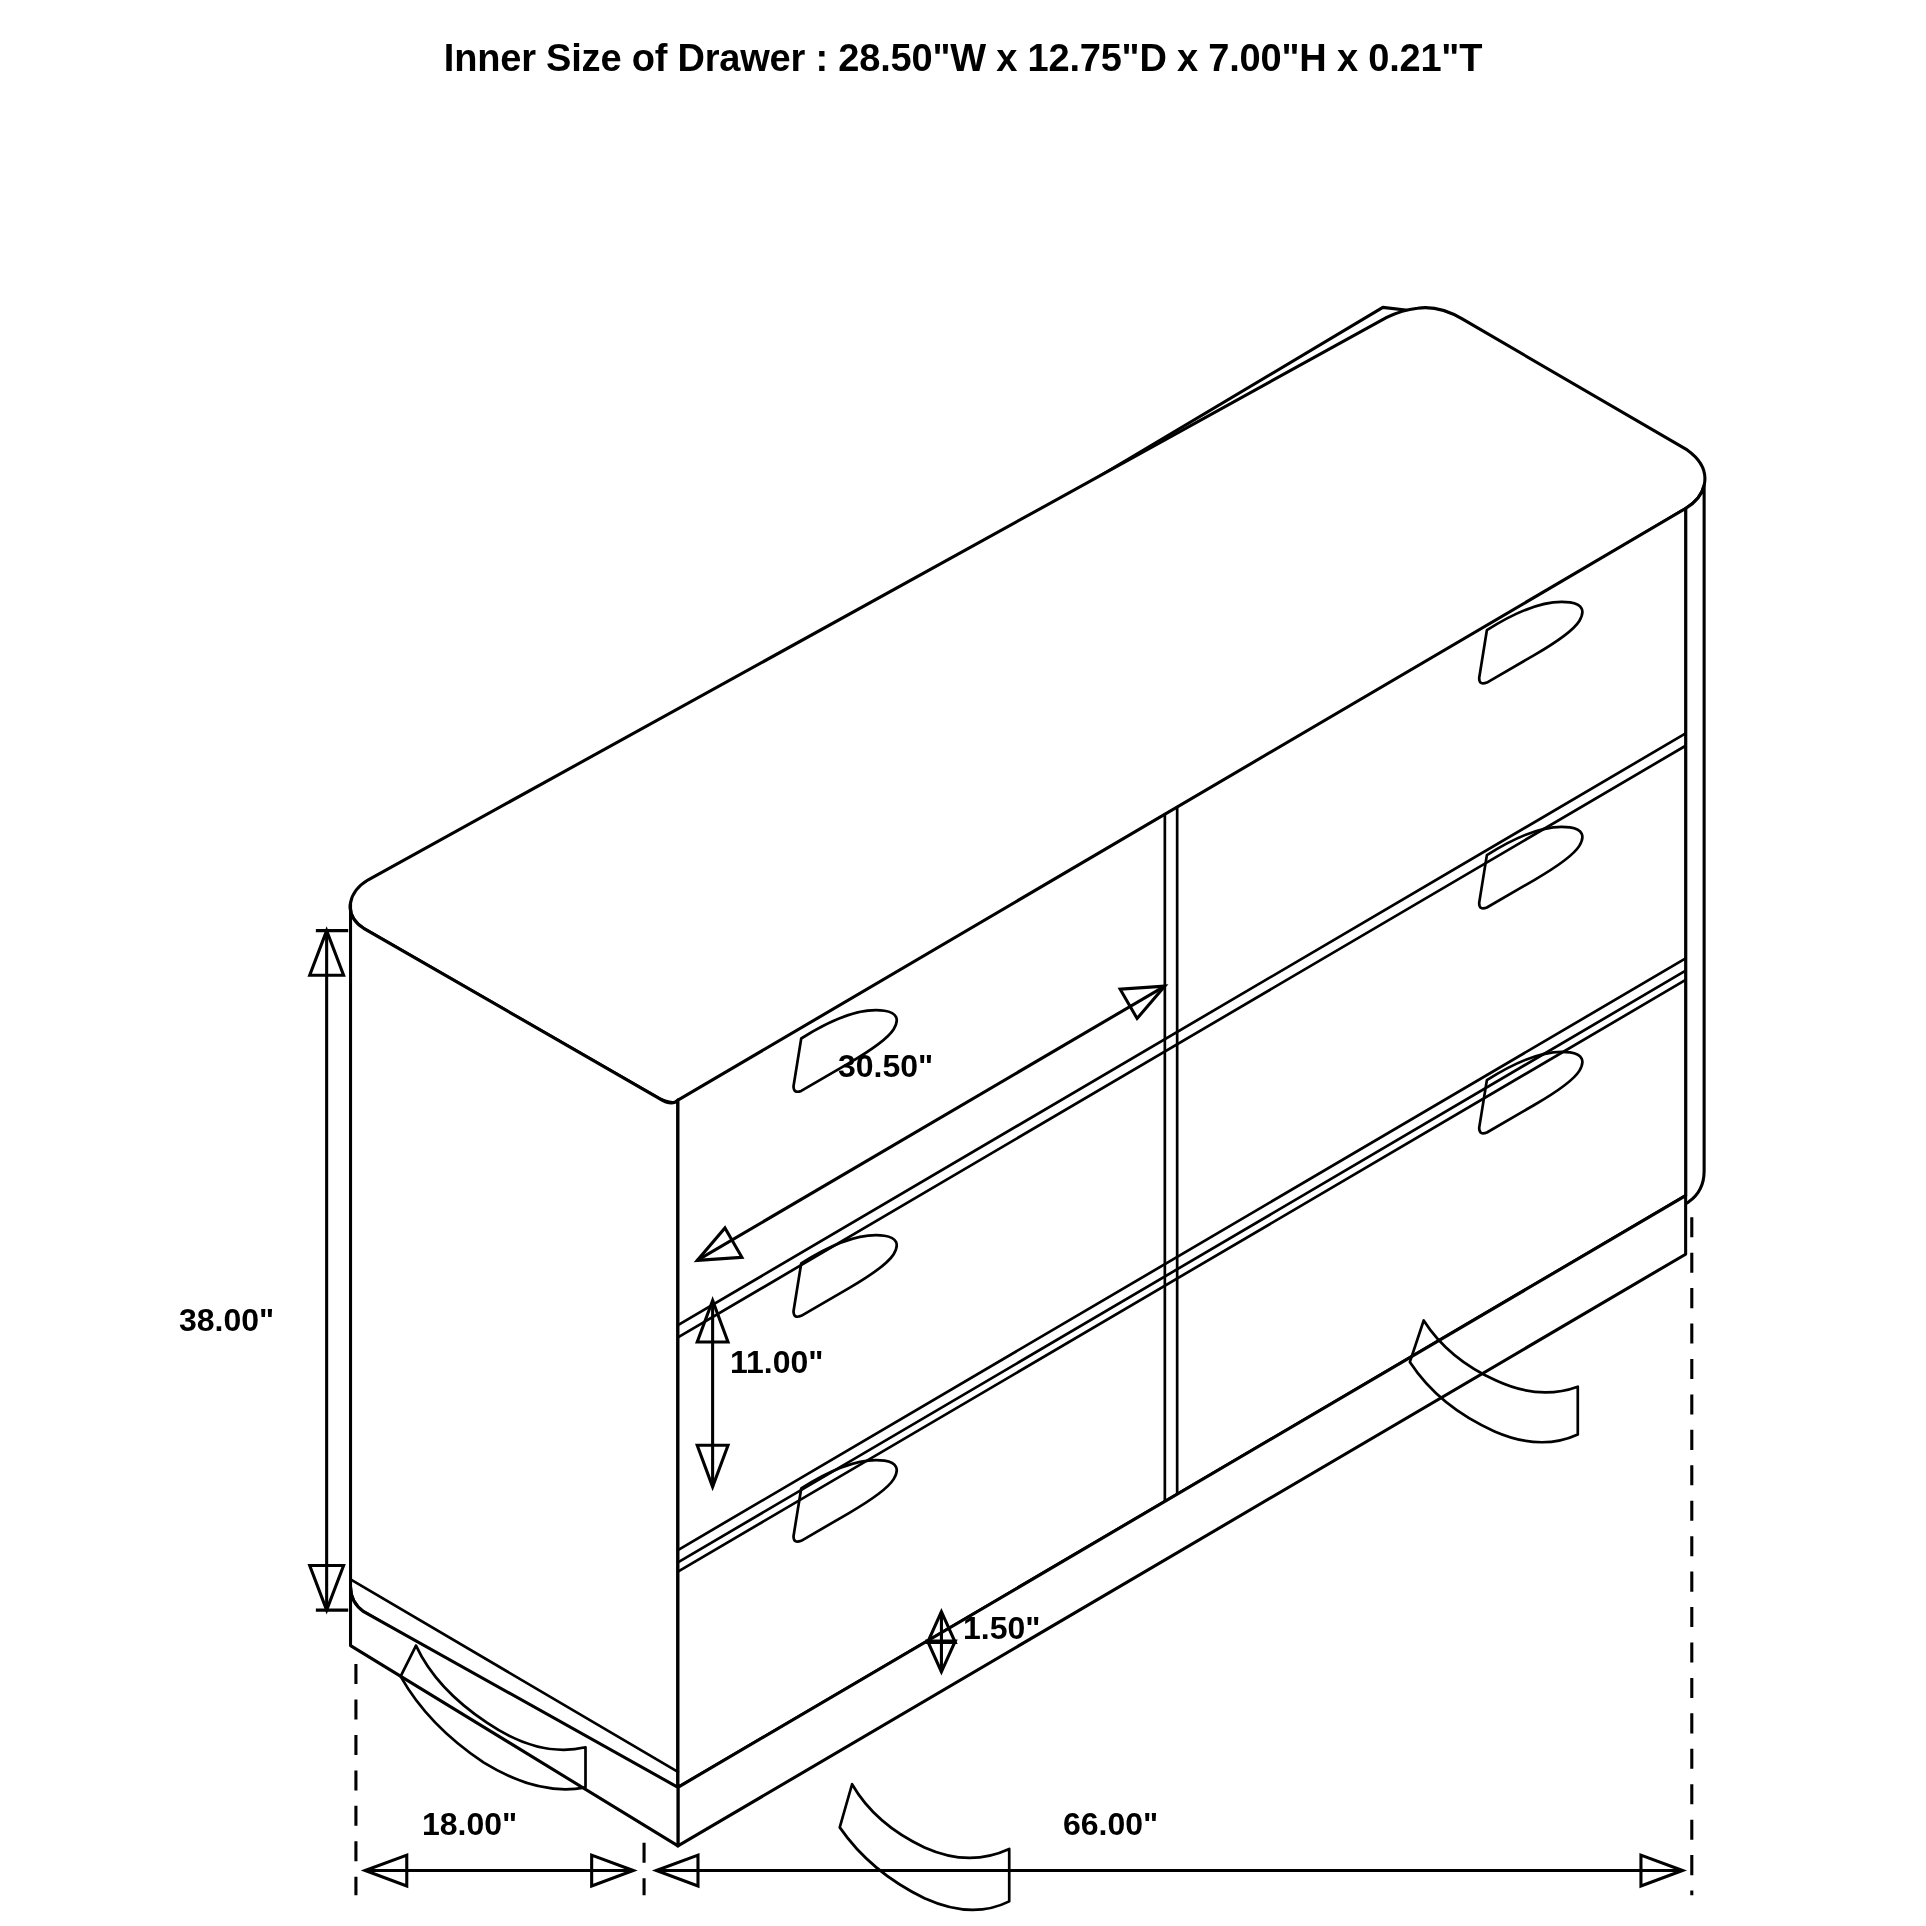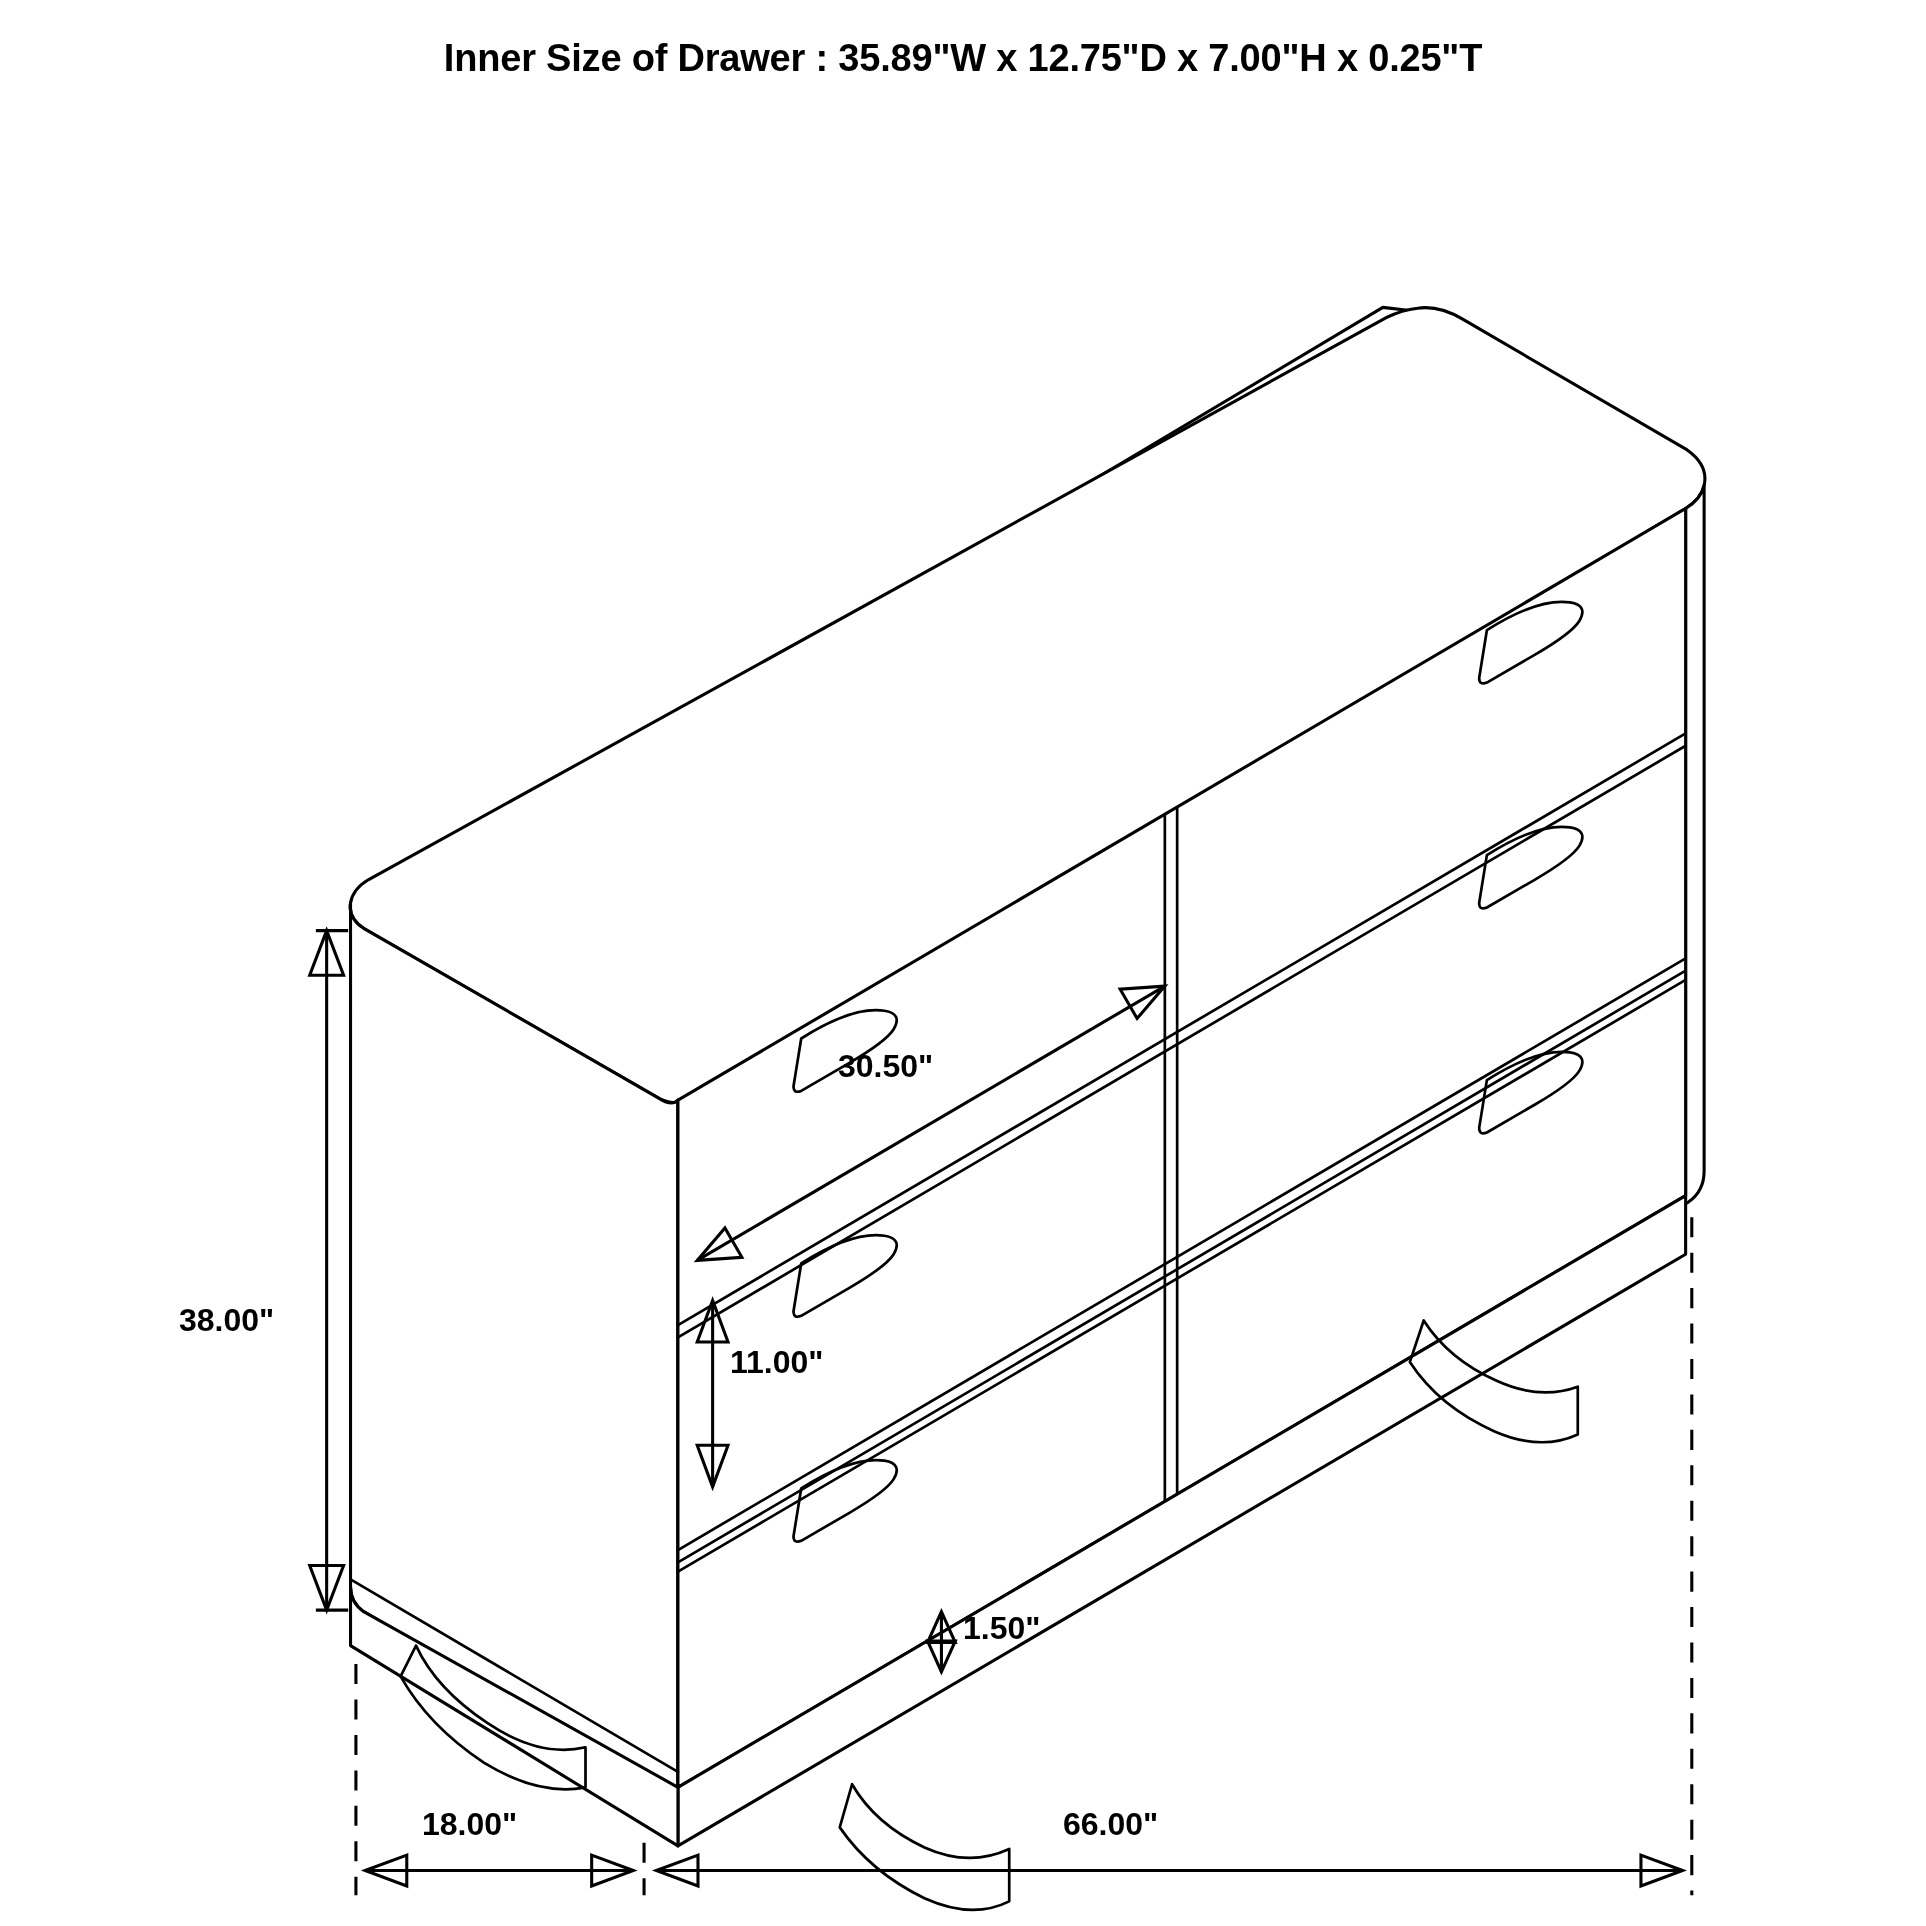--- a/index.html
+++ b/index.html
@@ -69,21 +69,21 @@
     stroke: #000000;
     stroke-width: 4;
     stroke-dasharray: 26 20;
   }
 </style>
 </head>
 <body>
 
 <div id="page">
 
-  <div id="title">Inner Size of Drawer : 35.89"W x 12.75"D x 7.00"H x 0.25"T</div>
+  <div id="title">Inner Size of Drawer : 28.50"W x 12.75"D x 7.00"H x 0.21"T</div>
 
   <svg id="drawing" viewBox="0 0 2500 2500">
 
     <g>
 
       <path class="outline" d="M 1838 404 L 2190 604 L 2190 640 L 2160 660 L 870 1432 L 836 1432 L 473 1225 L 473 1188 L 505 1168 L 1795 399 Z" transform="translate(0,0)"></path>
     </g>
 
     <g>
       <path class="outline" d="M 1840 400 Q 1868 396 1898 414 L 2190 584 Q 2218 604 2212 630 Q 2208 648 2188 660 L 905 1424 Q 880 1438 856 1426 L 472 1205 Q 452 1192 455 1172 Q 458 1154 478 1142 L 1800 412 Q 1820 402 1840 400 Z"></path>

